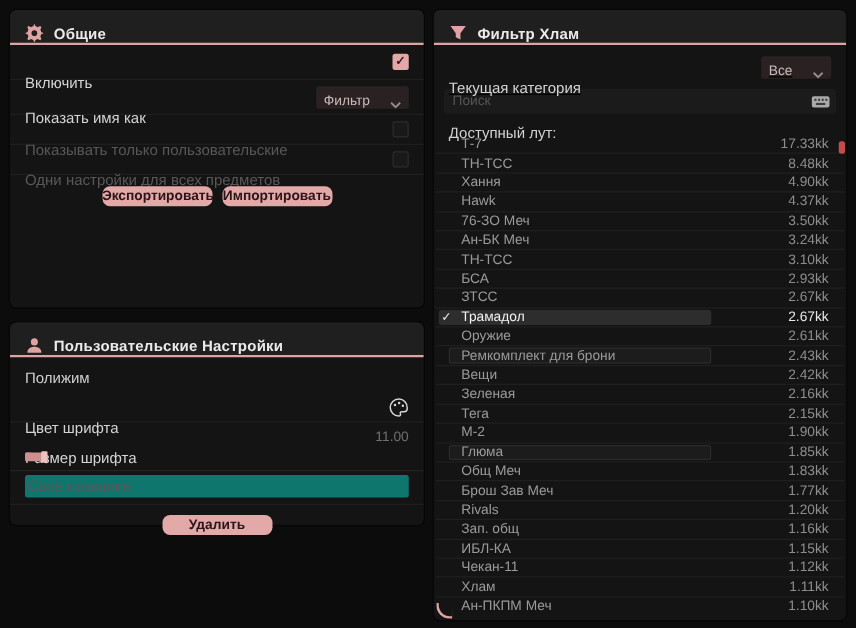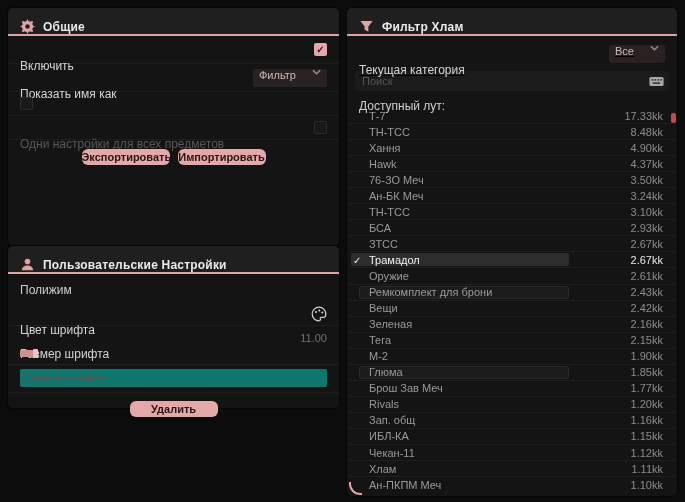--- a/index.html
+++ b/index.html
@@ -4,21 +4,21 @@
 <style>
   html,body{margin:0;padding:0;}
   body{
     width:685px;height:502px;position:relative;overflow:hidden;
     background:#0c0c0c;
     font-family:"Liberation Sans", sans-serif;
     -webkit-font-smoothing:antialiased;
   }
   .panel{position:absolute;background:#141414;border-radius:5px;box-shadow:0 0 0 1px #060606;}
   #general-panel{left:8px;top:8px;width:331px;height:238px;}
-  #custom-panel{left:8px;top:246px;width:331px;height:162px;}
+  #custom-panel{left:8px;top:258px;width:331px;height:162px;}
   #filter-panel{left:347px;top:8px;width:330px;height:488px;}
 
   .phead{
     height:26px;background:#1f1f1f;border-radius:5px 5px 0 0;
     display:flex;align-items:flex-end;gap:8px;padding:0 12px;
     border-bottom:2px solid #dfa3a3;
   }
   .ptitle{font-size:12px;font-weight:bold;color:#eaeaea;letter-spacing:.2px;}
   .hicon{width:15px;height:15px;display:inline-flex;}
 
@@ -29,21 +29,21 @@
   .lbl{font-size:12px;color:#d4d4d4;margin-top:32px;}
   .row.dim .lbl{color:#585858;}
 
   .checkbox{width:13px;height:13px;border-radius:2px;background:#e3a8a8;
     display:flex;align-items:center;justify-content:center;
     font-size:10px;line-height:10px;color:#391a1d;font-weight:bold;}
   .checkbox.off{background:#191919;border:1px solid #2c2c2c;width:11px;height:11px;}
   .checkbox.off span{visibility:hidden;}
 
   .dropdown{height:18px;min-width:62px;background:#2a2222;border-radius:2px;
-    display:flex;align-items:flex-start;justify-content:space-between;gap:8px;
+    display:flex;align-items:flex-end;justify-content:space-between;gap:8px;
     padding:0 6px;font-size:11px;color:#cbb9b9;}
   .dropdown.small{min-width:44px;}
   .chev{width:9px;height:6px;display:inline-flex;}
 
   .btnrow{display:flex;justify-content:center;gap:8px;margin-top:9px;}
   .btn{background:#e3a8a8;color:#2b1517;font-size:11px;font-weight:bold;
     border:none;border-radius:6px;height:16px;line-height:16px;width:88px;
     text-align:center;padding:0;}
 
   .section-label{margin:9px 12px 5px;font-size:12px;color:#cfcfcf;}
@@ -124,20 +124,21 @@
       <span>Фильтр</span>
       <span class="chev">
         <svg viewBox="0 0 10 6">
             <path d="M1 1l4 4 4-4" stroke="#9b8b8b" stroke-width="1.6" fill="none"></path>
           </svg>
       </span>
     </span>
   </div>
 
   <div class="row row-sm dim">
+    <span class="lbl">Показывать только пользовательские</span>
     <span class="checkbox off">
         <span>✓</span>
       </span>
   </div>
 
   <div class="row row-sm dim">
     <span class="lbl">Одни настройки для всех предметов</span>
     <span class="checkbox off">
         <span>✓</span>
       </span>
@@ -329,20 +330,25 @@
     <span class="loot-name">М-2</span>
     <span class="loot-value">1.90kk</span>
   </div>
 
   <div class="loot-row framed">
 
     <span class="loot-name">Глюма</span>
     <span class="loot-value">1.85kk</span>
   </div>
 
+  <div class="loot-row">
+
+    <span class="loot-name">Общ Меч</span>
+    <span class="loot-value">1.83kk</span>
+  </div>
 
   <div class="loot-row">
 
     <span class="loot-name">Брош Зав Меч</span>
     <span class="loot-value">1.77kk</span>
   </div>
 
   <div class="loot-row">
 
     <span class="loot-name">Rivals</span>

